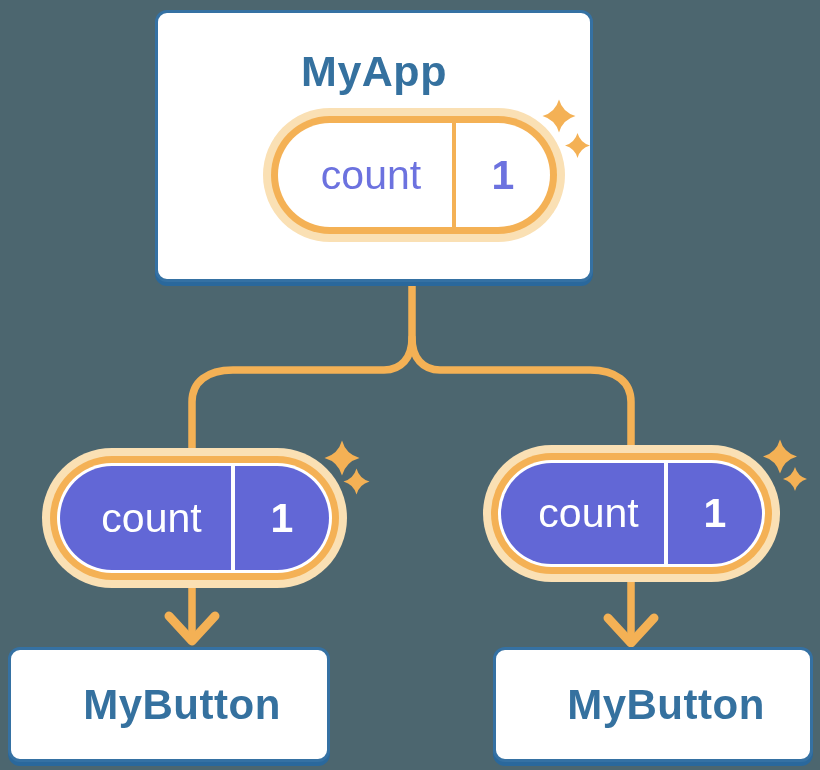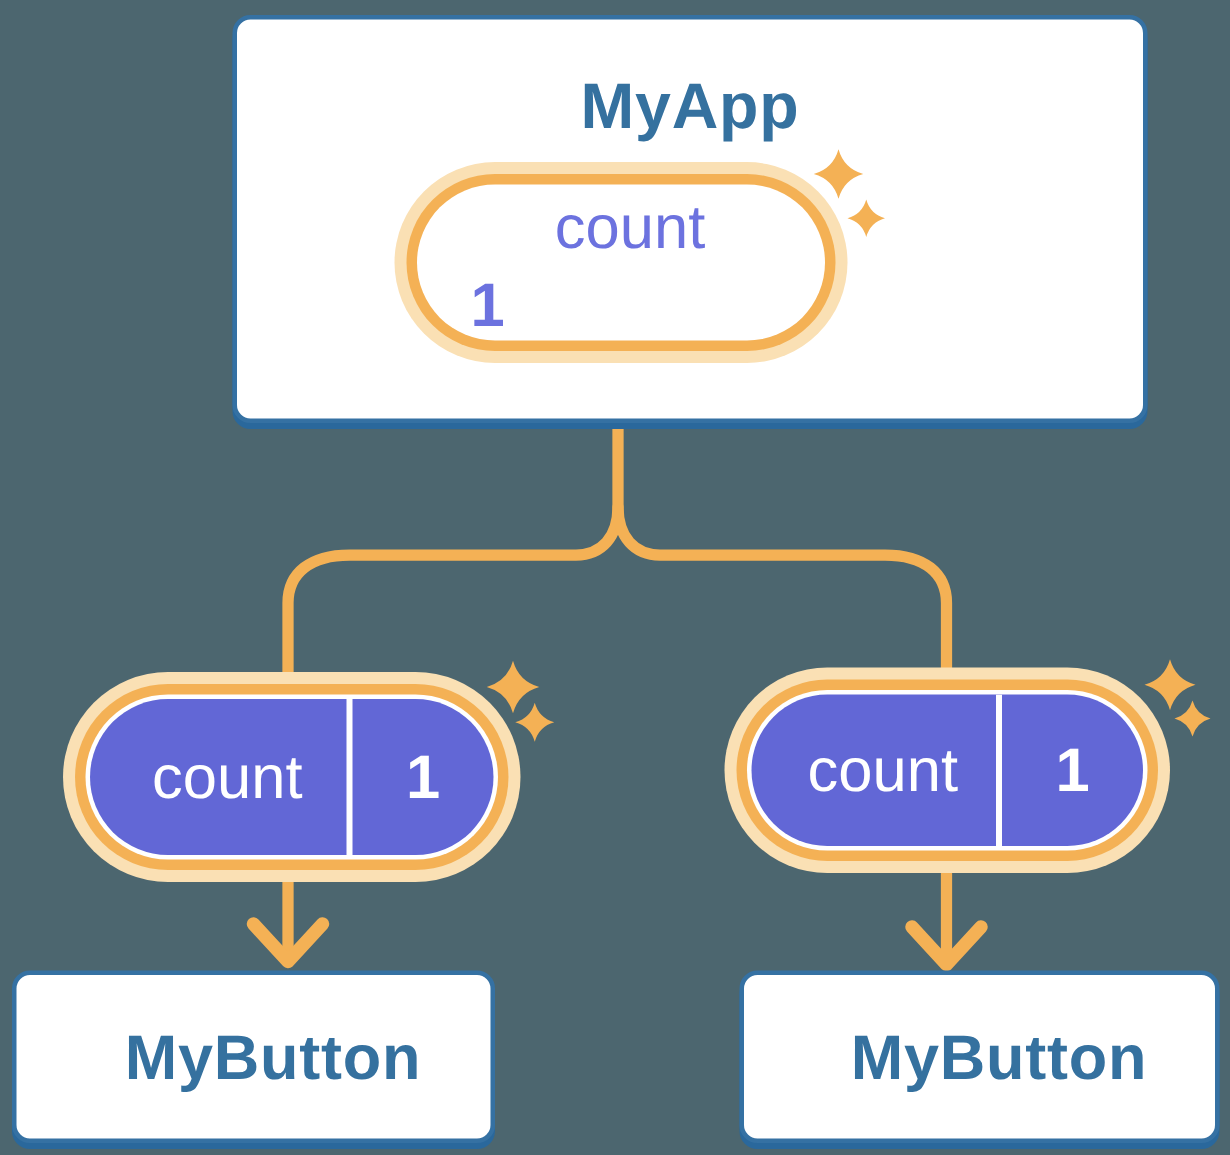--- a/index.html
+++ b/index.html
@@ -45,21 +45,20 @@
     position: absolute; inset: 8px;
     border-radius: 200px;
     background: var(--orange, #F4B155);
   }
   .pill-body {
     position: absolute; inset: 15px;
     border-radius: 200px;
     background: var(--white, #fff);
     display: flex; align-items: stretch;
     overflow: hidden;
-    flex-direction: column;
   }
   .pill-fill {
     flex: 1; margin: 3px;
     border-radius: 200px;
     background: var(--purple, #6267D6);
     display: flex; align-items: stretch;
     overflow: hidden;
   }
   .cell {
     display: flex; align-items: center; justify-content: center;
@@ -82,21 +81,21 @@
   <g>
     <path class="stroke-line" d="M412 278 L412 338 C412 358 401 370 384 370 L233 370 C207 370 192 382 192 402 L192 637"></path>
     <path class="arrow-head" d="M169 616 L192 641 L215 616"></path>
   </g>
   <g>
     <path class="stroke-line" d="M412 338 C412 358 423 370 440 370 L590 370 C616 370 631 382 631 402 L631 639"></path>
     <path class="arrow-head" d="M608 618 L631 643 L654 618"></path>
   </g>
 </svg>
 
-<div class="card root-card" style="left:155px; top:10px; width:610px; height:272px;">
+<div class="card root-card" style="left:155px; top:10px; width:438px; height:272px;">
   <div class="card-title">MyApp</div>
 </div>
 
 <div class="pill" style="left:263px; top:108px; width:302px; height:134px;">
   <div class="pill-ring"></div>
   <div class="pill-body">
     <span class="cell name">count</span>
     <span class="divider"></span>
     <span class="cell value">1</span>
   </div>

